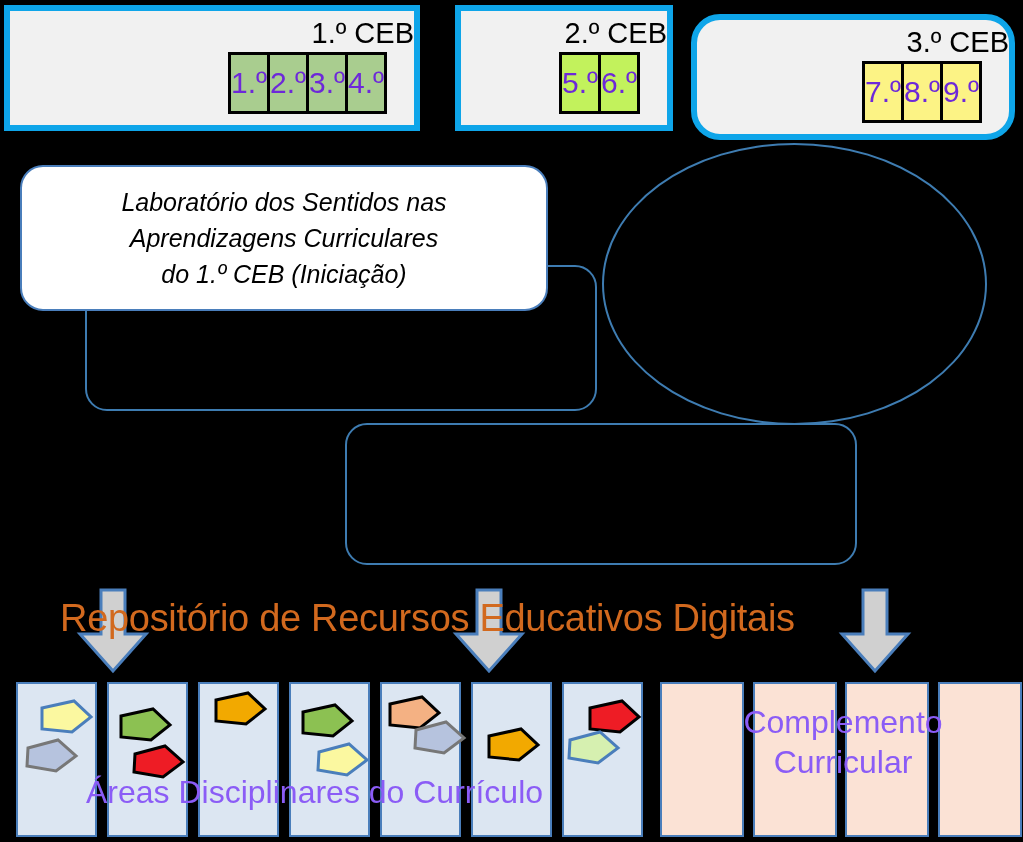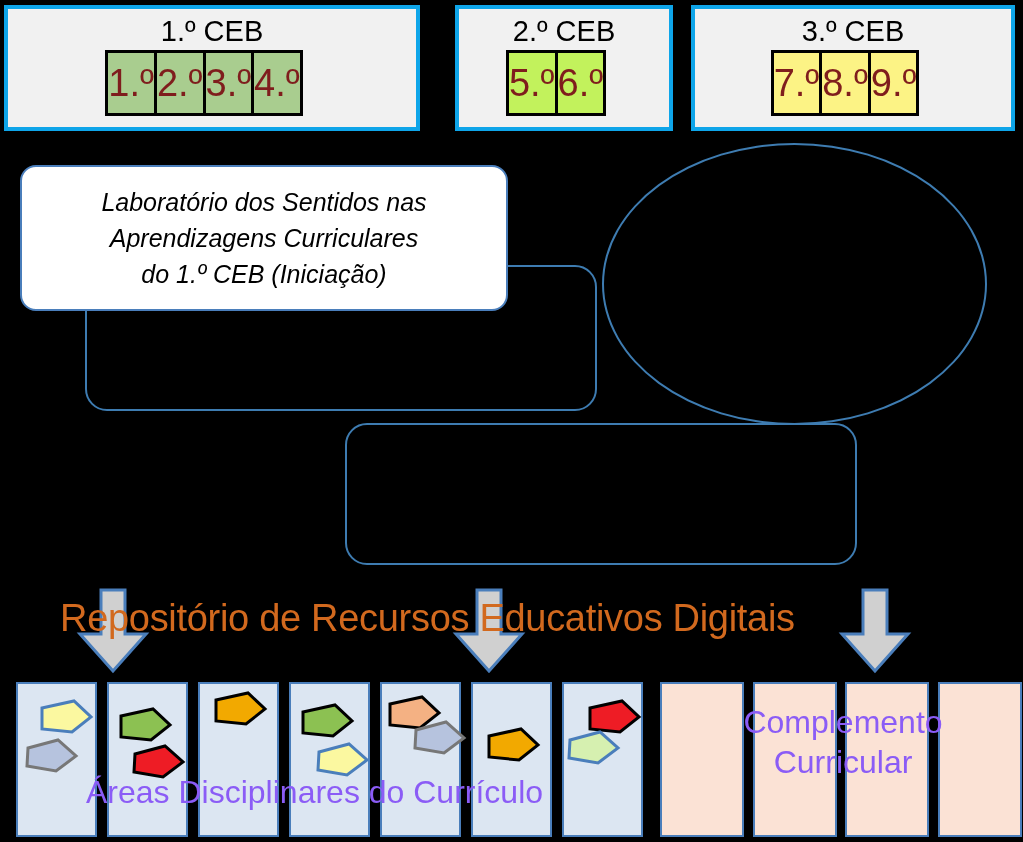--- a/index.html
+++ b/index.html
@@ -15,25 +15,25 @@
     width: 1023px;
     height: 842px;
     background: #000000;
     overflow: hidden;
   }
 
   
   .cycle-panel {
     position: absolute;
     background: #F1F1F1;
-    border: 4px solid #0ea5e9;
+    border: 6px solid #0ea5e9;
     box-sizing: border-box;
     display: flex;
     flex-direction: column;
-    align-items: center;
+    align-items: flex-end;
   }
   .cycle-title {
     text-align: center;
     color: #000000;
     font-size: 29px;
     line-height: 34px;
     padding-top: 5px;
     letter-spacing: 0px;
     white-space: nowrap;
   }
@@ -43,22 +43,22 @@
     padding: 2px 11px 11px 11px;
     box-sizing: border-box;
   }
   .year-cell {
     flex: 1 1 0;
     border: 3px solid #000000;
     box-sizing: border-box;
     display: flex;
     align-items: center;
     justify-content: center;
-    font-size: 38px;
-    color: #7f1d1d;
+    font-size: 30px;
+    color: #6d28d9;
     margin-right: -3px;
   }
   .year-cell:last-child { margin-right: 16px; }
 
   
   .lab-box {
     position: absolute;
     background: #FFFFFF;
     border: 2px solid #4A7EBB;
     border-radius: 16px;
@@ -140,36 +140,36 @@
   </div>
 
   <div class="cycle-panel" style="left:455px; top:5px; width:218px; height:126px;">
     <div class="cycle-title">2.º CEB</div>
     <div class="year-row">
       <div class="year-cell" style="background:#C2F25C;">5.º</div>
       <div class="year-cell" style="background:#C2F25C;">6.º</div>
     </div>
   </div>
 
-  <div class="cycle-panel" style="left:691px; top:5px; width:324px; height:126px;">
+  <div class="cycle-panel" style="left:691px; top:14px; width:324px; height:126px;border-radius:29px;">
     <div class="cycle-title">3.º CEB</div>
     <div class="year-row">
       <div class="year-cell" style="background:#FCF385;">7.º</div>
       <div class="year-cell" style="background:#FCF385;">8.º</div>
       <div class="year-cell" style="background:#FCF385;">9.º</div>
     </div>
   </div>
 
   <div class="outline-shape rr" style="left:85px; top:265px; width:512px; height:146px;"></div>
 
   <div class="outline-shape ellipse" style="left:602px; top:143px; width:385px; height:282px;"></div>
 
   <div class="outline-shape rr" style="left:345px; top:423px; width:512px; height:142px;"></div>
 
-  <div class="lab-box" style="left:20px; top:165px; width:488px; height:146px; z-index:5;">
+  <div class="lab-box" style="left:20px; top:165px; width:528px; height:146px; z-index:5;border-radius:23px;">
     <div class="lab-text">
       <div>Laboratório dos Sentidos nas</div>
       <div>Aprendizagens Curriculares</div>
       <div>do 1.º CEB (Iniciação)</div>
     </div>
   </div>
 
   <div class="repo-title" style="left:60px; top:594px;">Repositório de Recursos Educativos Digitais</div>
 
   <div class="down-arrow" style="left:76px; top:588px;">

